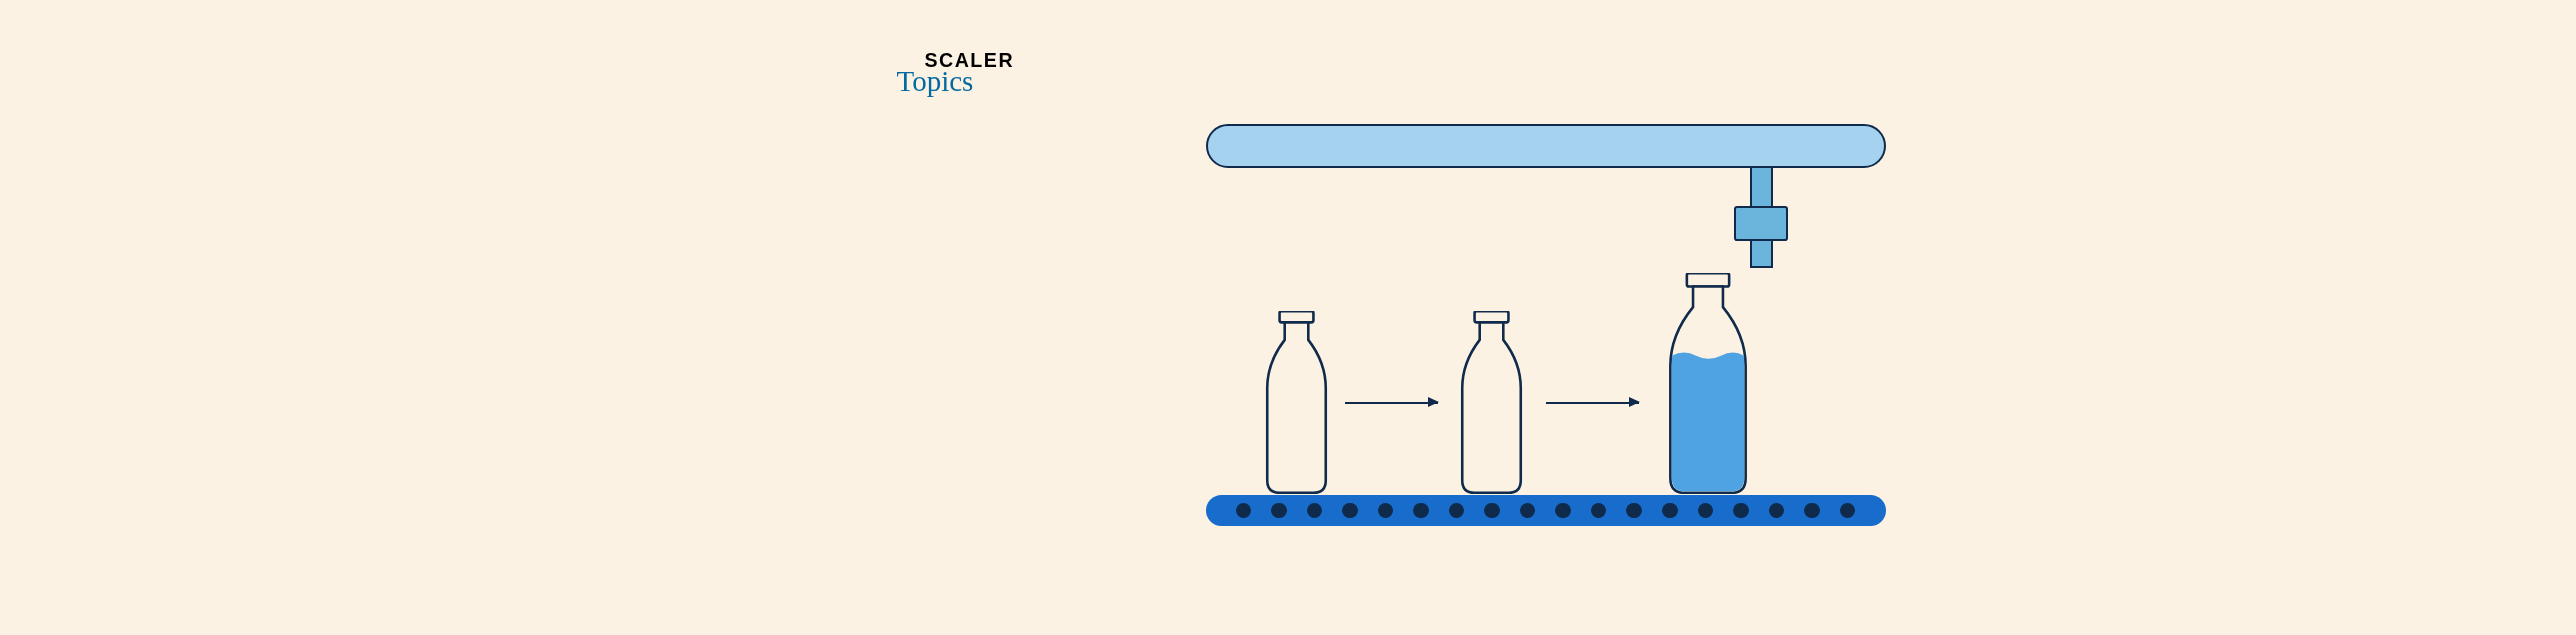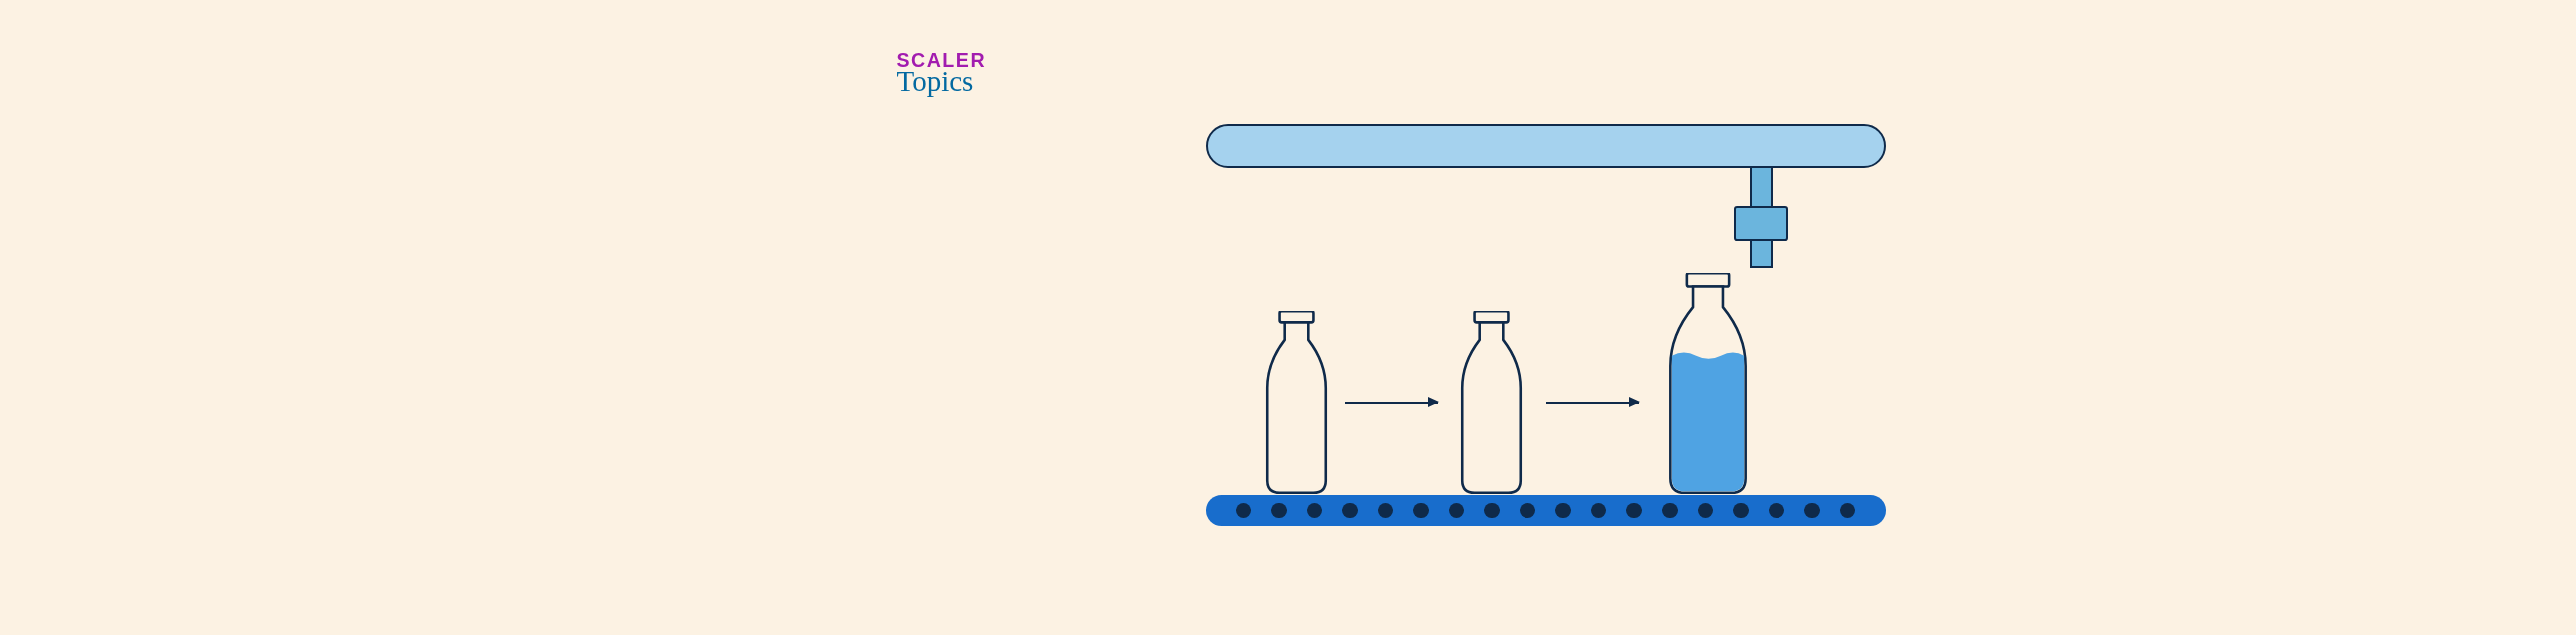--- a/index.html
+++ b/index.html
@@ -20,24 +20,25 @@
       position: relative;
       width: 1546px;
       height: 636px;
     }
     .logo {
       position: absolute;
       top: 49px;
       left: 124px;
     }
     .logo-top {
-      color: #a21caf;
+      color: #000000;
       font-weight: 700;
       font-size: 19.6px;
       letter-spacing: 1.5px;
+      margin-left: 28px;
     }
     .logo-bottom {
       color: #0369a1;
       font-family: "Brush Script MT", cursive;
       font-size: 29px;
       margin-top: -7.2px;
     }
     .title {
       position: absolute;
       top: 67px;

